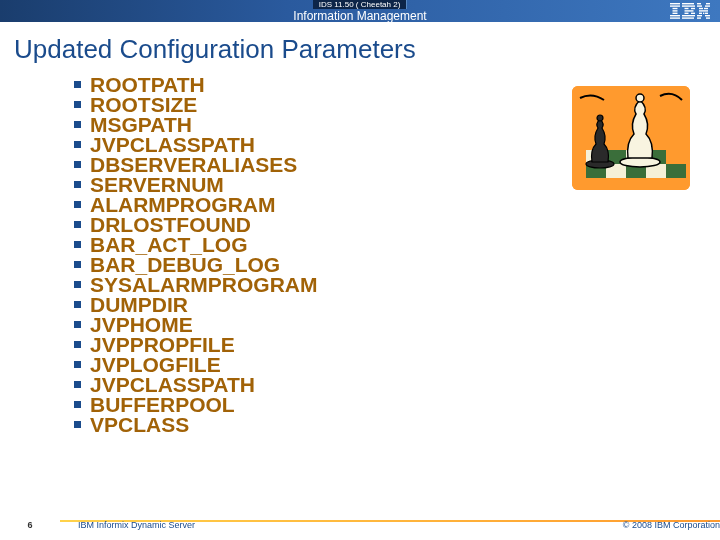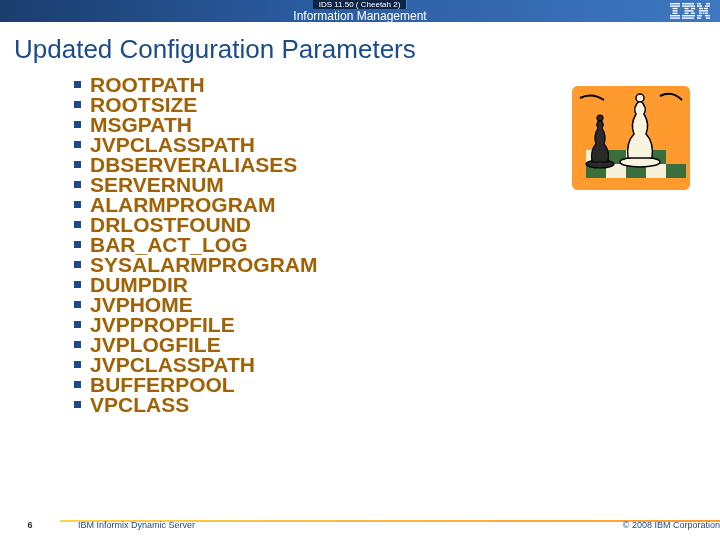--- a/index.html
+++ b/index.html
@@ -169,20 +169,21 @@
   <ul class="param-list">
     <li>ROOTPATH</li>
     <li>ROOTSIZE</li>
     <li>MSGPATH</li>
     <li>JVPCLASSPATH</li>
     <li>DBSERVERALIASES</li>
     <li>SERVERNUM</li>
     <li>ALARMPROGRAM</li>
     <li>DRLOSTFOUND</li>
     <li>BAR_ACT_LOG</li>
+    <li>BAR_DEBUG_LOG</li>
     <li>SYSALARMPROGRAM</li>
     <li>DUMPDIR</li>
     <li>JVPHOME</li>
     <li>JVPPROPFILE</li>
     <li>JVPLOGFILE</li>
     <li>JVPCLASSPATH</li>
     <li>BUFFERPOOL</li>
     <li>VPCLASS</li>
   </ul>
 </div>

